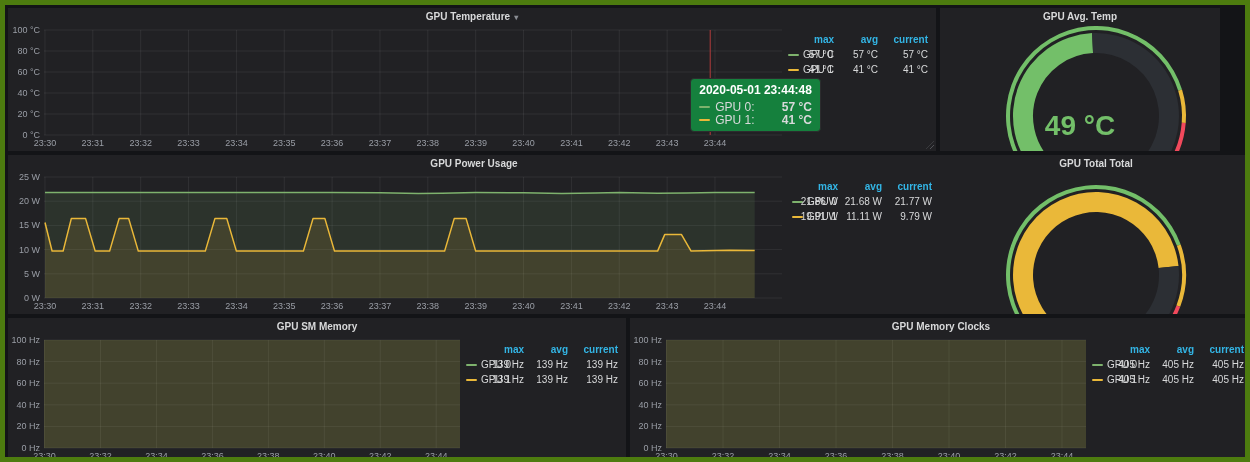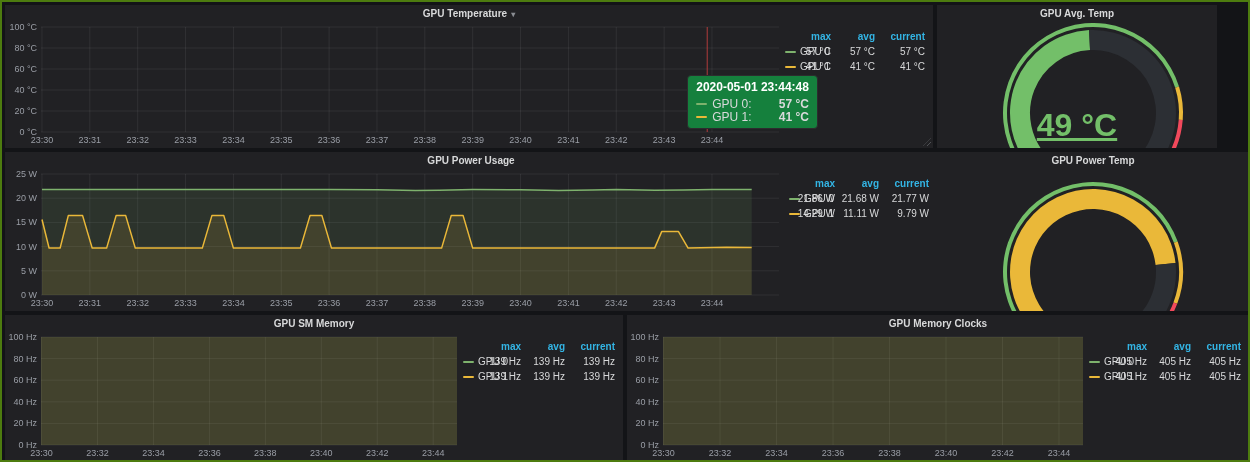--- a/index.html
+++ b/index.html
@@ -1,16 +1,16 @@
 <!DOCTYPE html>
 <html><head>
 <meta charset="utf-8">
 <style>
   html,body{margin:0;padding:0;background:#ffffff;font-family:"Liberation Sans",sans-serif;}
-  .frame{position:relative;width:1250px;height:462px;box-sizing:border-box;border:2px solid #4d7c0f;background:#131417;overflow:hidden;}
+  .frame{position:relative;width:1250px;height:462px;box-sizing:border-box;border:5px solid #4d7c0f;background:#131417;overflow:hidden;}
   .panel{position:absolute;background:#212124;overflow:hidden;box-sizing:border-box;}
   .p1{left:3px;top:3px;width:928px;height:143px;}
   .p2{left:935px;top:3px;width:280px;height:143px;}
   .p3{left:3px;top:150px;width:932px;height:159px;}
   .p4{left:935px;top:150px;width:312px;height:159px;}
   .p5{left:3px;top:313px;width:618px;height:146px;}
   .p6{left:625px;top:313px;width:622px;height:146px;}
   .panel-title{height:18px;line-height:18px;text-align:center;font-size:10px;font-weight:bold;color:#d8d9da;cursor:pointer;}
   .panel-title .caret{color:#8a8d93;font-size:8px;margin-left:4px;}
   .panel-body{position:absolute;left:0;right:0;top:18px;bottom:0;display:flex;}
@@ -23,21 +23,21 @@
   .lval{text-align:right;white-space:nowrap;}
   .lh{color:#33B5E5;font-weight:bold;}
   .lname{display:flex;align-items:center;gap:4px;white-space:nowrap;cursor:pointer;}
   .dash{display:inline-block;width:11px;height:2px;border-radius:1px;flex:0 0 auto;}
   .ttip{position:absolute;background:#15803d;border:1px solid #2c2c2e;border-radius:4px;padding:4px 8px 5px 8px;font-size:12px;color:#d8d9da;white-space:nowrap;z-index:5;}
   .ttip .ts{font-weight:bold;color:#ffffff;margin-bottom:3px;}
   .ttip .trow{display:flex;align-items:center;gap:5px;height:13px;}
   .ttip .tval{font-weight:bold;margin-left:auto;padding-left:10px;}
   .gauge-area{position:absolute;left:0;top:0;right:0;bottom:0;}
   .gauge-value{position:absolute;left:0;width:100%;text-align:center;font-weight:bold;z-index:3;}
-  .gv-temp{top:84px;font-size:32px;text-decoration:underline;}
+  .gv-temp{top:84px;font-size:28px;}
   .gv-power{top:96px;font-size:12px;}
   .resize-corner{position:absolute;right:2px;bottom:2px;width:8px;height:8px;cursor:nwse-resize;
     background:repeating-linear-gradient(135deg,transparent 0 2px,#56585c 2px 3px);
     clip-path:polygon(100% 0,100% 100%,0 100%);opacity:.9;}
   text{font-family:"Liberation Sans",sans-serif;}
 </style>
 </head>
 <body>
 
 <div class="frame">
@@ -210,31 +210,31 @@
             <span class="lval lh">current</span>
           </div>
           <div class="lrow">
             <span class="lname"><i class="dash" style="background:#7EB26D"></i>GPU 0</span>
             <span class="lval">21.86 W</span>
             <span class="lval">21.68 W</span>
             <span class="lval">21.77 W</span>
           </div>
           <div class="lrow">
             <span class="lname"><i class="dash" style="background:#EAB839"></i>GPU 1</span>
-            <span class="lval">14.29 W</span>
+            <span class="lval">19.91 W</span>
             <span class="lval">11.11 W</span>
             <span class="lval">9.79 W</span>
           </div>
         </div>
     </div>
   </div>
 
   <div class="panel p4">
     <div class="panel-title">
-      <span>GPU Power Temp</span>
+      <span>GPU Total Total</span>
     </div>
     <div class="panel-body">
       <div class="gauge-area"><svg width="312" height="141">
             <path d="M92.36 165.64 A90 90 0 1 1 240.68 71.51 L236.92 72.87 A86 86 0 1 0 95.19 162.81 Z" fill="#73BF69"></path>
             <path d="M240.68 71.51 A90 90 0 0 1 240.19 133.81 L236.45 132.40 A86 86 0 0 0 236.92 72.87 Z" fill="#EAB839"></path>
             <path d="M240.19 133.81 A90 90 0 0 1 219.64 165.64 L216.81 162.81 A86 86 0 0 0 236.45 132.40 Z" fill="#F2495C"></path>
             <path d="M97.31 160.69 A83 83 0 1 1 238.50 92.89 L218.62 95.09 A63 63 0 1 0 111.45 146.55 Z" fill="#EAB839"></path>
             <path d="M238.50 92.89 A83 83 0 0 1 214.69 160.69 L200.55 146.55 A63 63 0 0 0 218.62 95.09 Z" fill="#2c2f34"></path>
           </svg></div>
     </div>

